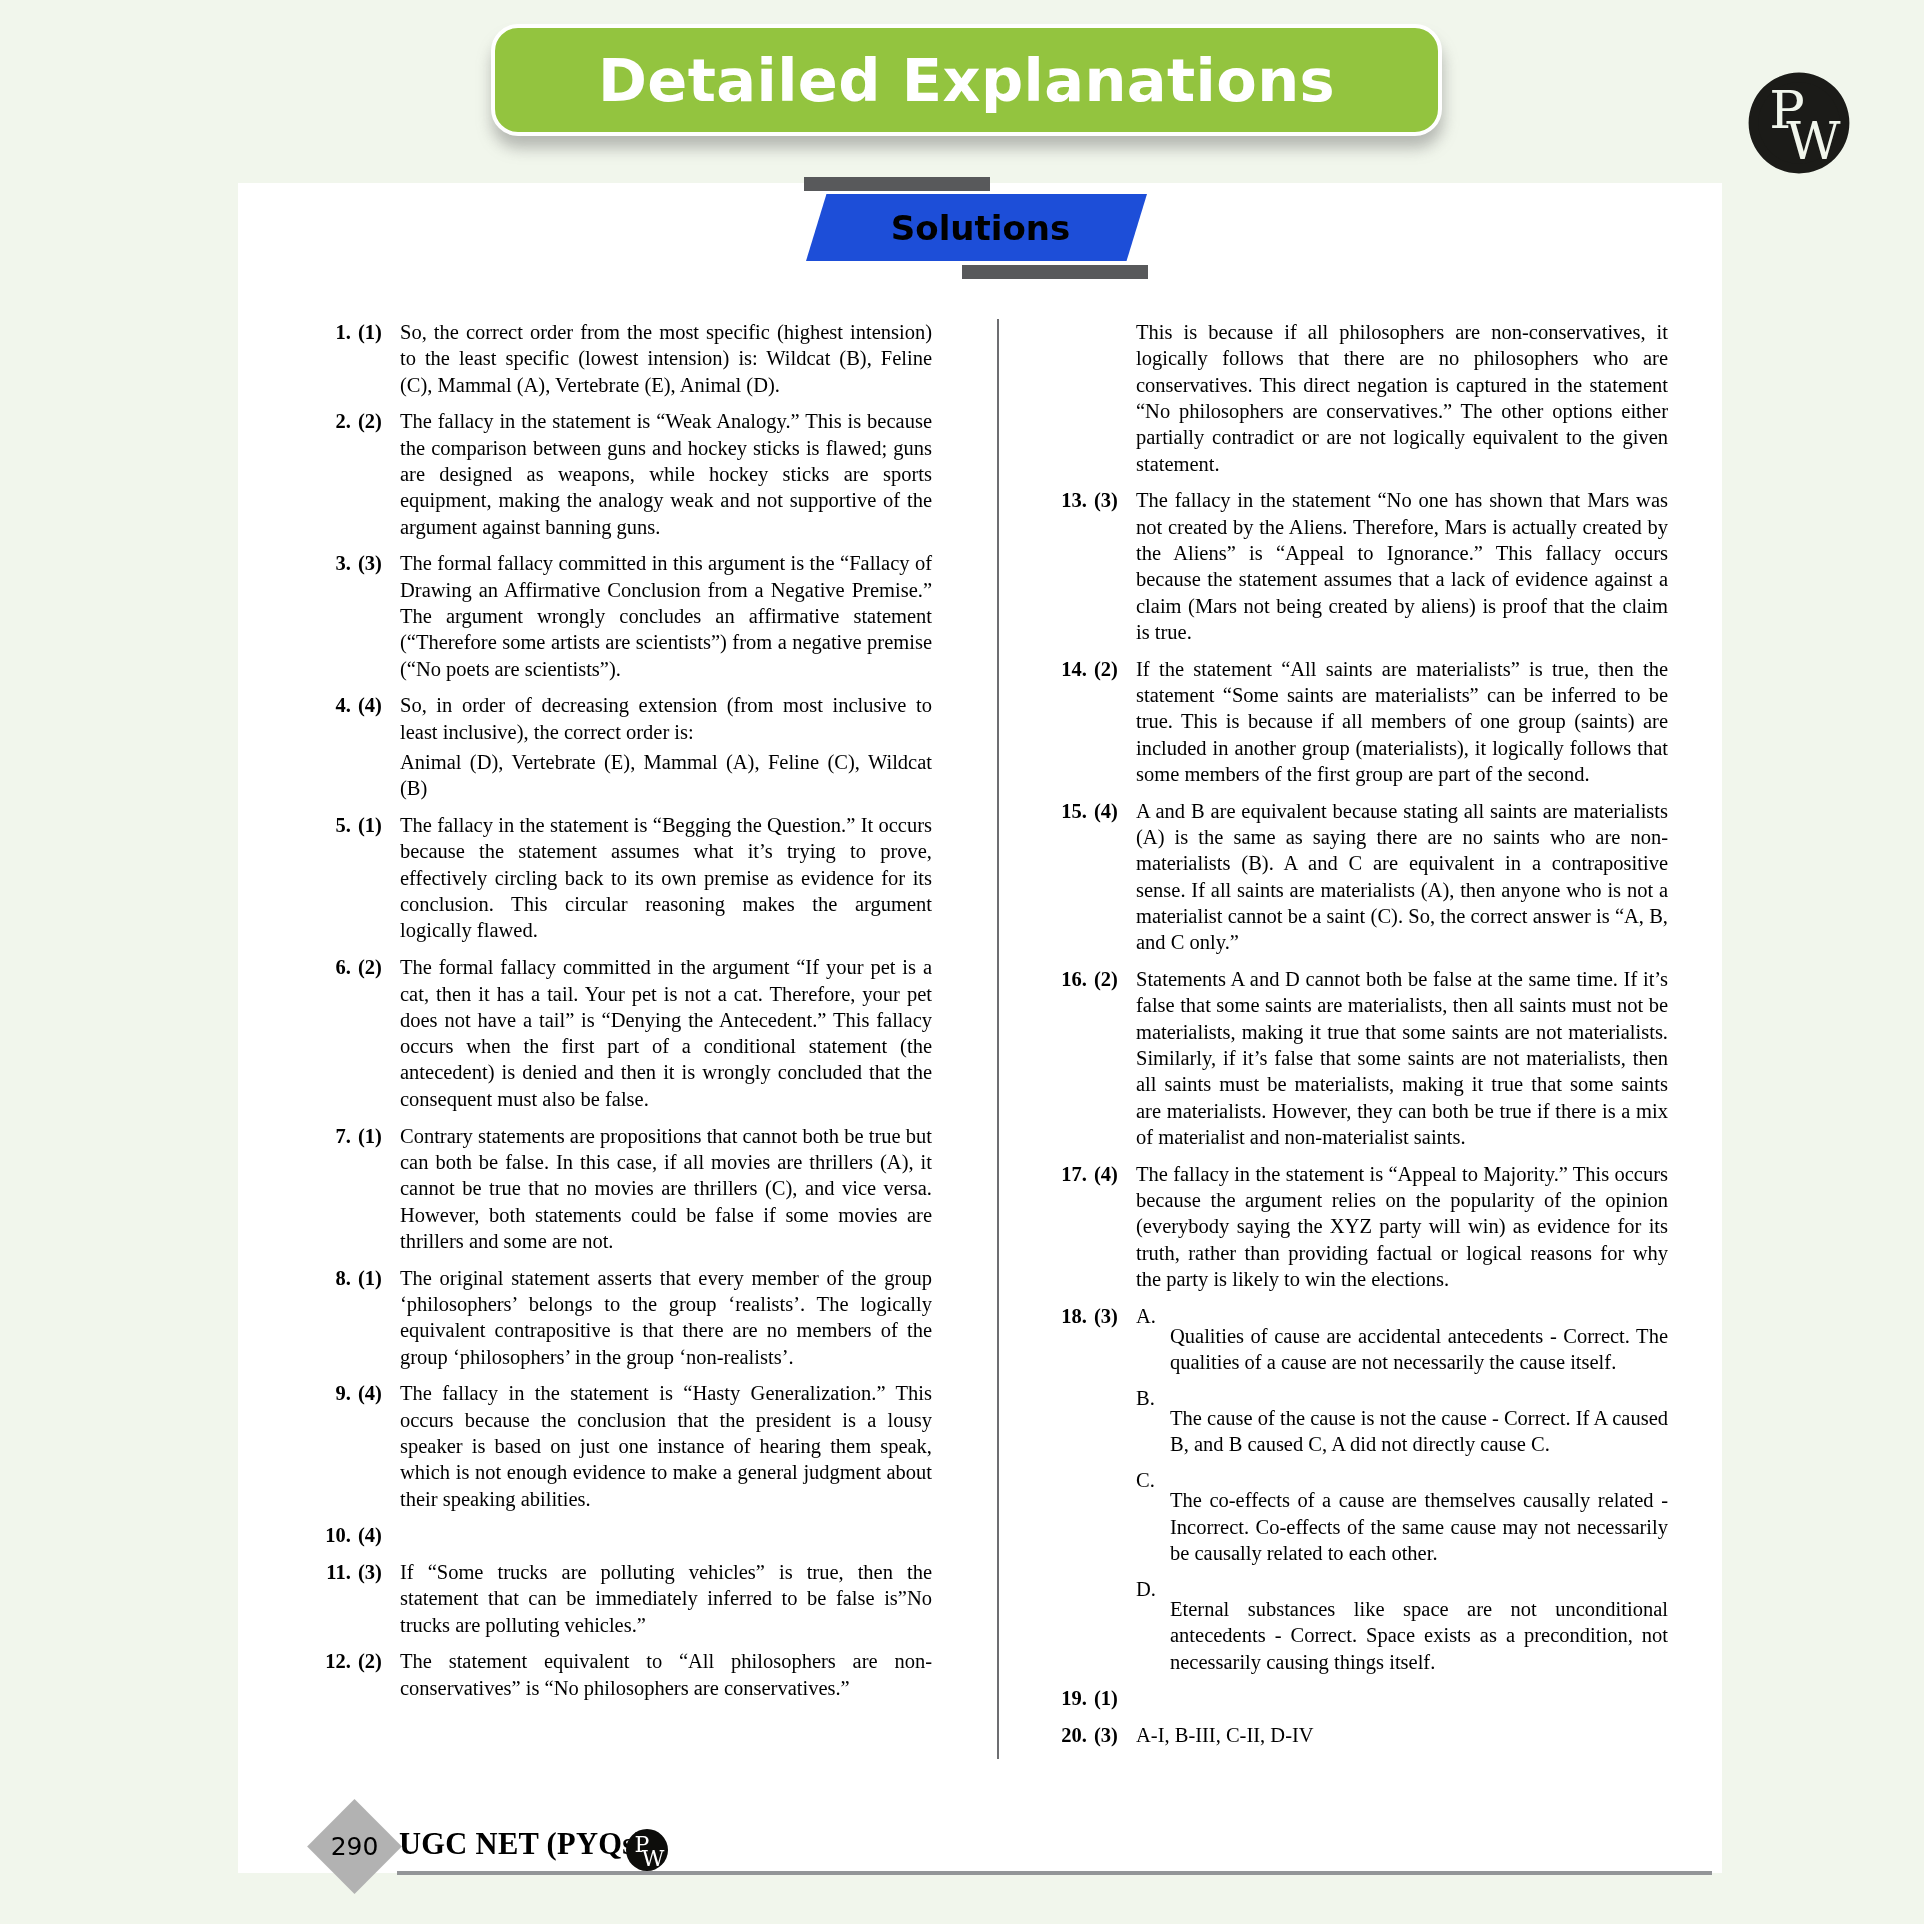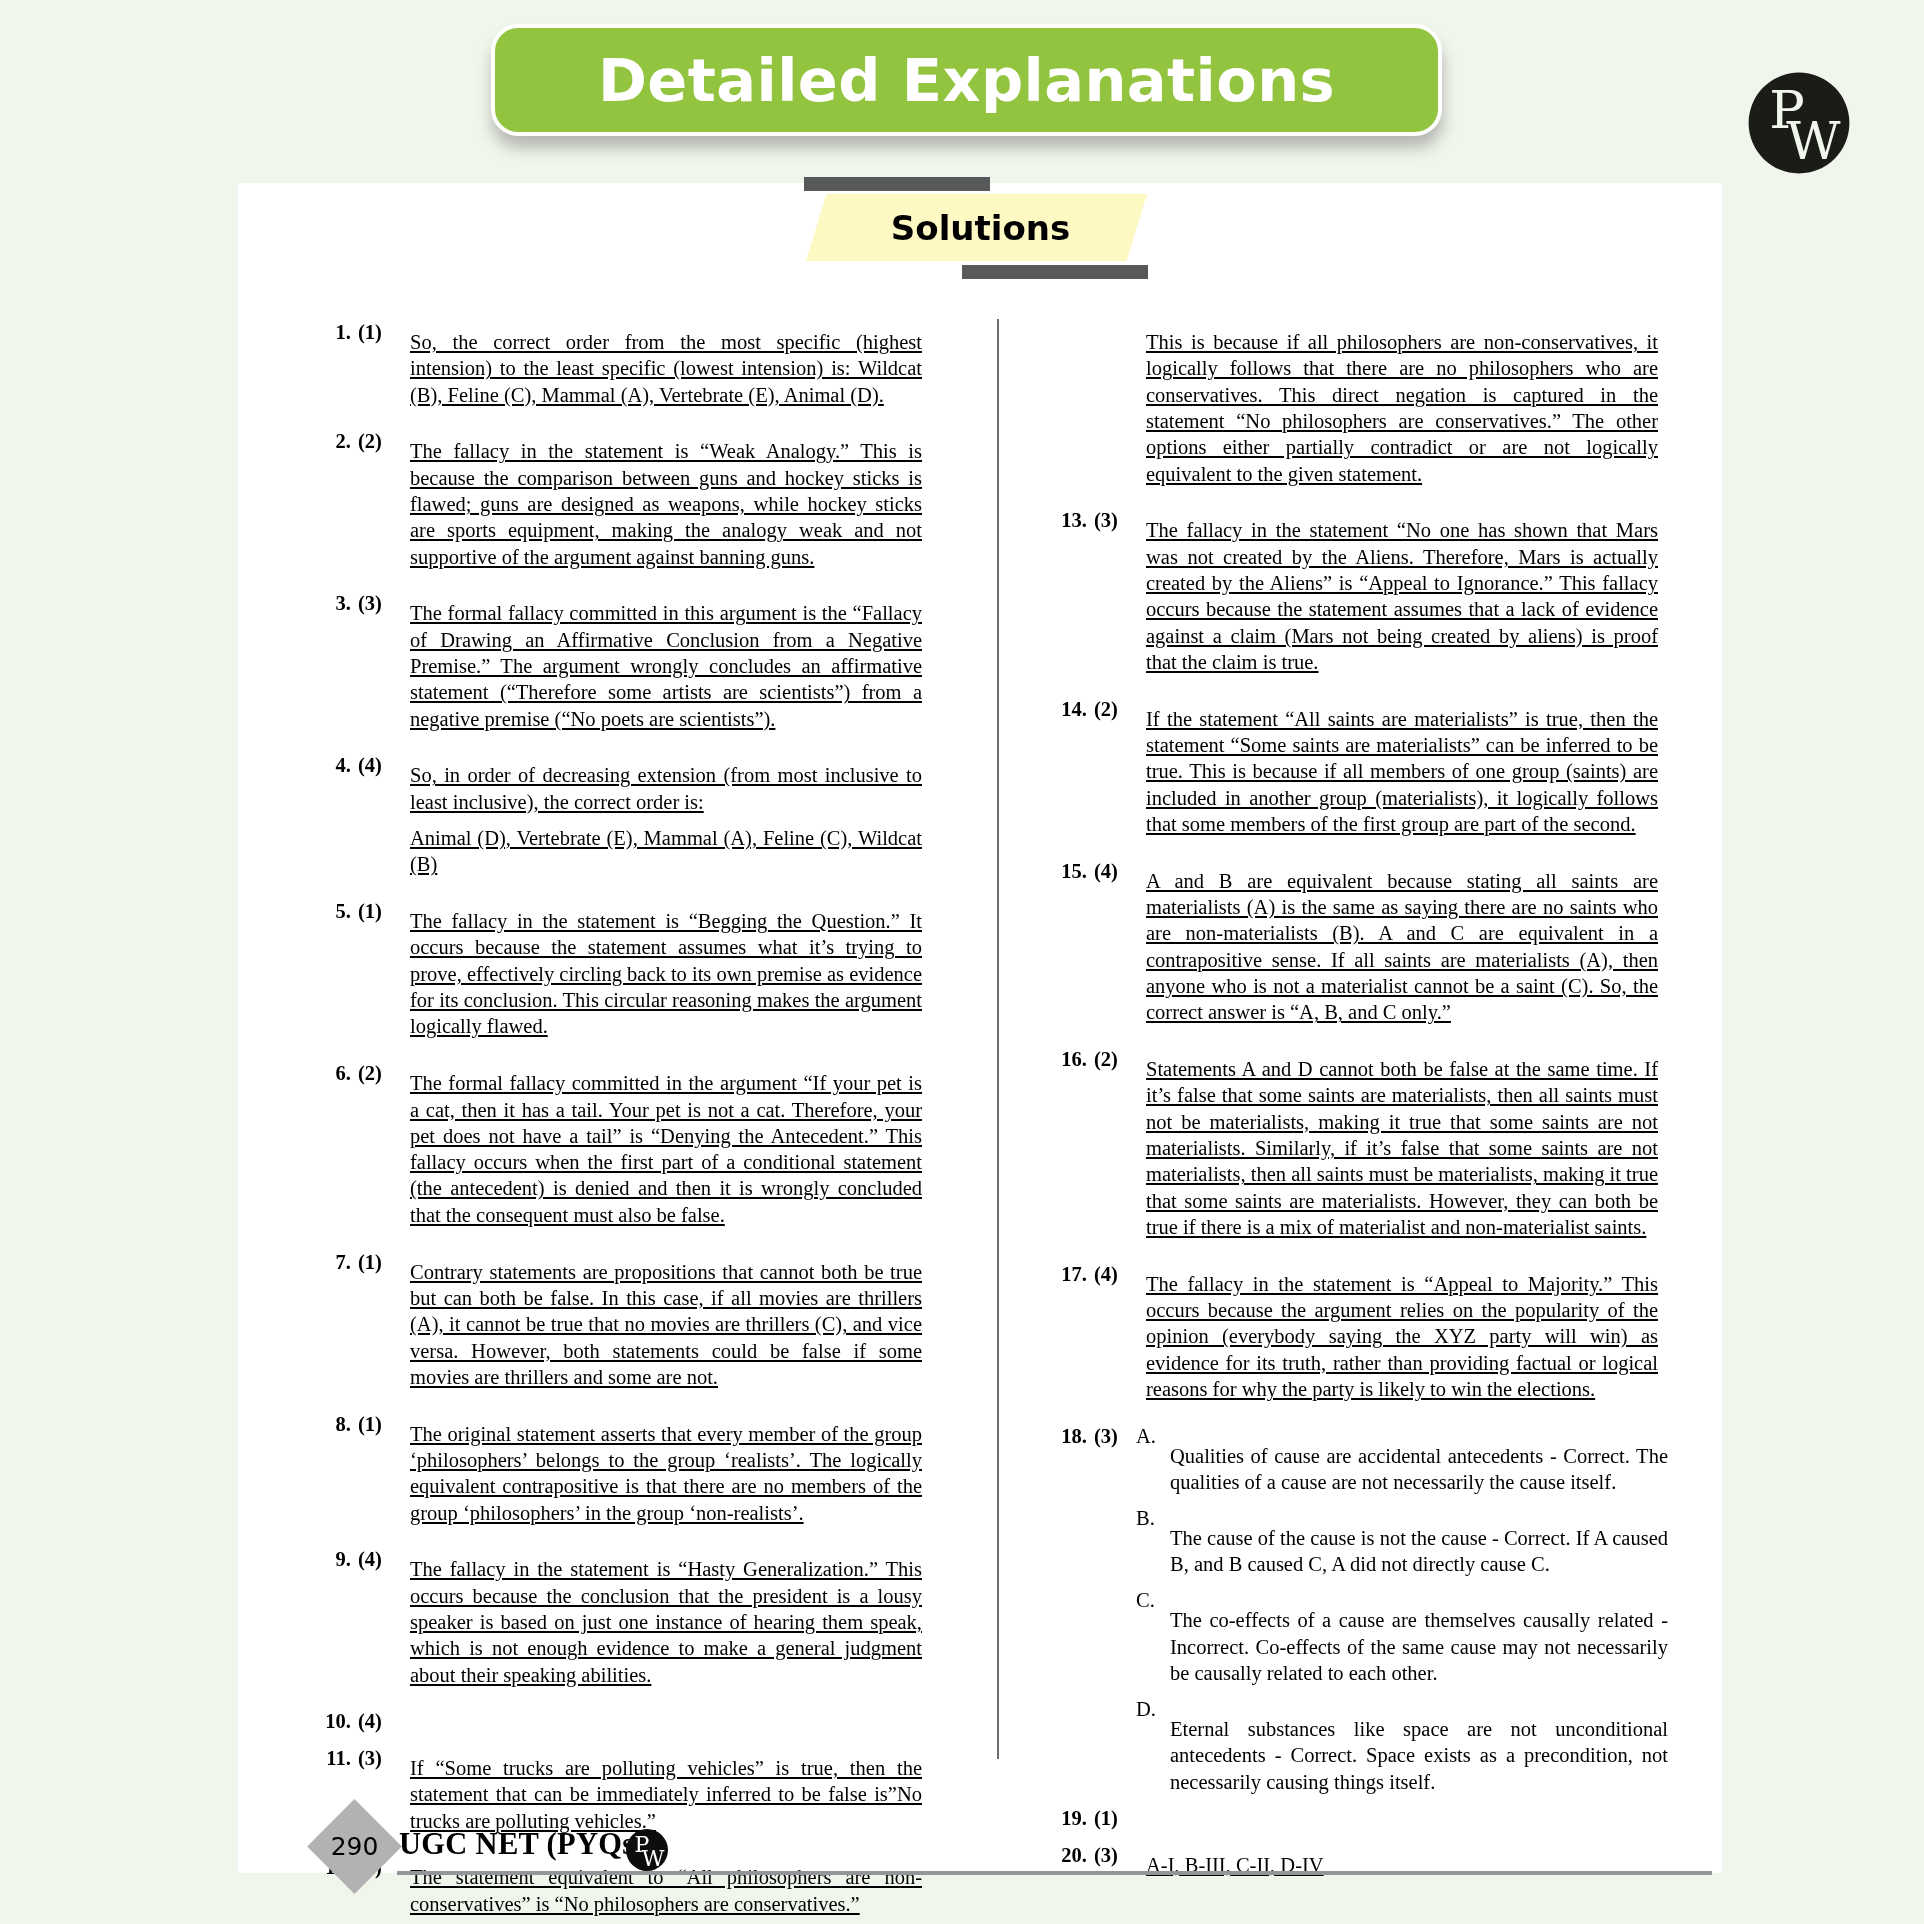--- a/index.html
+++ b/index.html
@@ -92,21 +92,21 @@
   .sol-bar-bottom {
     position: absolute;
     left: 172px; top: 90px;
     width: 186px; height: 13.6px;
     background: #58595b;
   }
   .sol-parallelogram {
     position: absolute;
     left: 16px; top: 19px;
     width: 341px; height: 67px;
-    background: #fef9c3;
+    background: #1d4ed8;
     clip-path: polygon(6% 0%, 100% 0%, 94% 100%, 0% 100%);
     display: flex;
     align-items: center;
     justify-content: center;
   }
   .sol-title {
     font-family: "DejaVu Sans", sans-serif;
     font-weight: bold;
     font-size: 34px;
     color: #000;
@@ -158,22 +158,21 @@
     font-weight: bold;
     padding-right: 6.4px;
   }
   .sol-body {
     flex: 1 1 auto;
     text-align: justify;
     text-justify: inter-word;
     hyphens: none;
   }
   .sol-body p {
-    margin: 10px;
-    text-decoration: underline;
+    margin: 0;
   }
   .sol-body p + p {
     margin-top: 4px;
   }
   
   .sol-item.cont .sol-num,
   .sol-item.cont .sol-opt { visibility: hidden; }
 
   
   .sub-list { margin: 0; padding: 0; }

